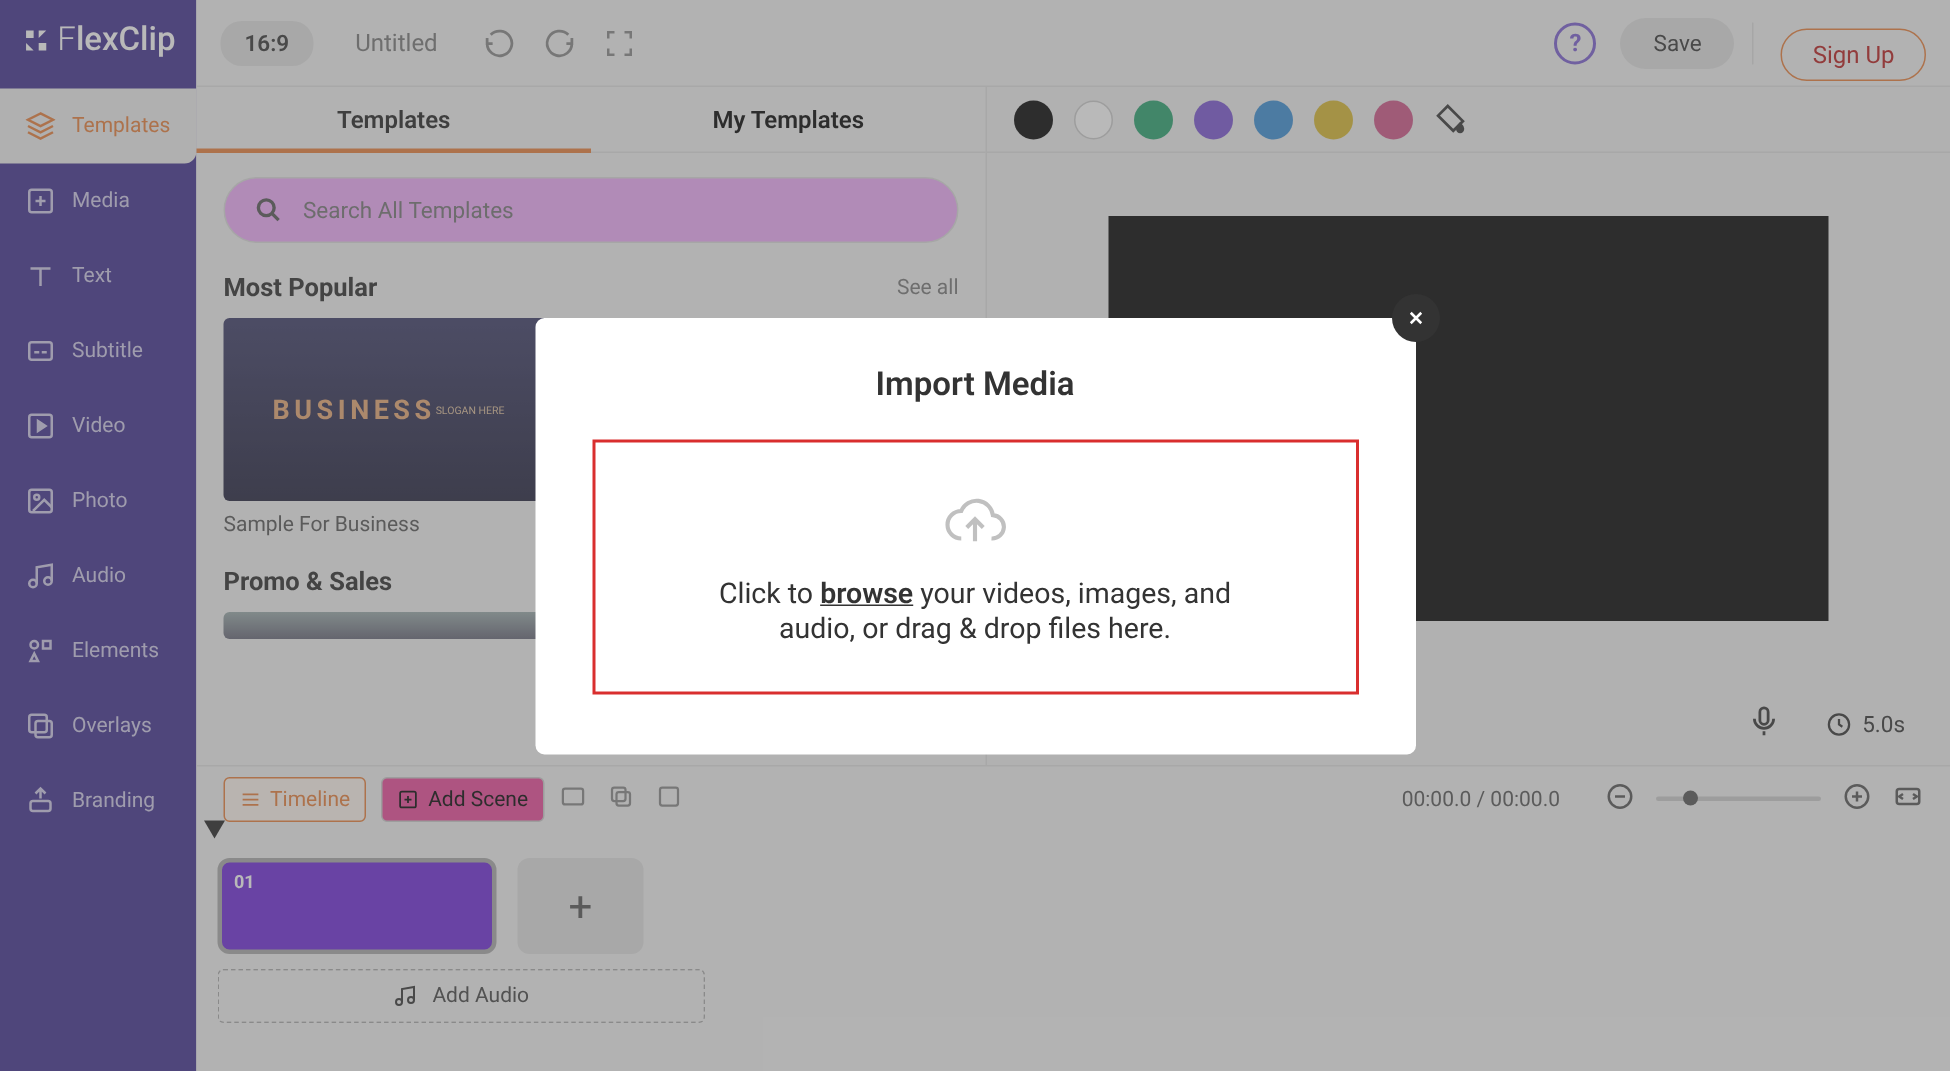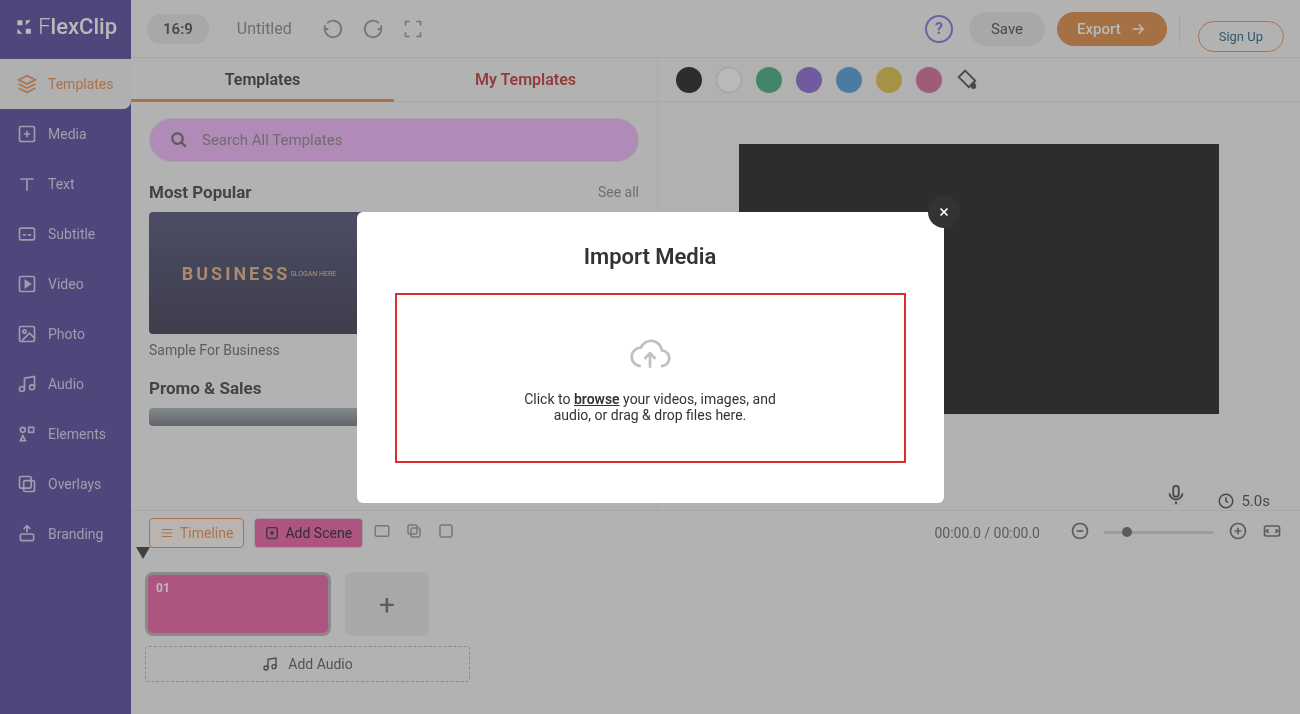--- a/index.html
+++ b/index.html
@@ -20,27 +20,27 @@
 .ratio-pill { background: #e1e1e1; border-radius: 14px; padding: 6px 16px; font-size: 15px; font-weight: 600; color: #333; }
 .doc-title { margin-left: 28px; font-size: 16px; color: #777; }
 .history-btn { margin-left: 28px; color: #888; cursor: pointer; width: 26px; height: 26px; display: inline-flex; align-items: center; justify-content: center; }
 .history-btn + .history-btn { margin-left: 14px; }
 .spacer { flex: 1; }
 .help-btn { width: 28px; height: 28px; border: 2px solid #7a5dd1; color: #7a5dd1; border-radius: 50%; display: flex; align-items: center; justify-content: center; font-weight: 700; margin-right: 16px; cursor: pointer; }
 .save-btn { background: #e1e1e1; border-radius: 18px; padding: 8px 22px; font-size: 15px; color: #333; margin-right: 12px; cursor: pointer; }
 .export-btn { background: #d97a2a; color: #fff; border-radius: 18px; padding: 8px 20px; font-size: 15px; font-weight: 500; margin-right: 12px; cursor: pointer; display: flex; align-items: center; }
 .export-btn svg { margin-left: 8px; }
 .divider-v { width: 1px; height: 28px; background: #ddd; margin-right: 18px; }
-.signup-btn { border: 1px solid #e97f3a; color: #0c4a6e; border-radius: 18px; padding: 7px 20px; font-size: 13px; cursor: pointer; margin-top: 15px; }
+.signup-btn { border: 1px solid #e97f3a; color: #b91c1c; border-radius: 18px; padding: 7px 20px; font-size: 16px; cursor: pointer; margin-top: 15px; }
 
 
 .content-row { flex: 1; display: flex; min-height: 0; }
 .panel { width: 527px; background: #f3f3f3; display: flex; flex-direction: column; border-right: 1px solid #e0e0e0; }
 .tabs { display: flex; height: 44px; align-items: center; border-bottom: 1px solid #e0e0e0; }
-.tab { flex: 1; text-align: center; font-size: 16px; color: #b91c1c; font-weight: 600; cursor: pointer; height: 44px; line-height: 44px; }
+.tab { flex: 1; text-align: center; font-size: 16px; color: #000000; font-weight: 600; cursor: pointer; height: 44px; line-height: 44px; }
 .tab.active { color: #222; border-bottom: 3px solid #e97f3a; }
 .panel-body { flex: 1; padding: 16px 18px 0 18px; overflow: hidden; }
 .search-box { background: #f0abfc; border-radius: 24px; height: 44px; display: flex; align-items: center; padding: 0 20px; color: #999; border: 1px solid #ddd; }
 .search-box input { background: transparent; border: none; outline: none; flex: 1; font-size: 15px; color: #555; margin-left: 14px; }
 .sect-head { display: flex; align-items: center; justify-content: space-between; margin: 20px 0 10px 0; }
 .sect-head .title { font-size: 17px; font-weight: 700; color: #2a2a2a; }
 .sect-head .see { font-size: 14px; color: #777; cursor: pointer; }
 .tpl-row { display: flex; gap: 14px; }
 .tpl-card { width: 220px; }
 .tpl-thumb { height: 122px; border-radius: 4px; background: #2a2a55; position: relative; overflow: hidden; }
@@ -50,51 +50,51 @@
 .tpl-name { font-size: 14px; color: #555; margin-top: 8px; }
 .tpl-partial { width: 130px; background: #3a55d0; height: 122px; border-radius: 4px; }
 
 
 .canvas-side { flex: 1; display: flex; flex-direction: column; background: #f0f0f0; }
 .canvas-tools { height: 44px; display: flex; align-items: center; padding: 0 18px; gap: 14px; border-bottom: 1px solid #e0e0e0; }
 .swatch { width: 26px; height: 26px; border-radius: 50%; cursor: pointer; }
 .swatch.stroke { border: 1px solid #ccc; }
 .canvas-stage { flex: 1; display: flex; align-items: center; justify-content: center; }
 .stage { width: 480px; height: 270px; background: #000; }
-.canvas-controls { height: 54px; display: flex; align-items: flex-end; padding: 0 30px; color: #444; }
+.canvas-controls { height: 54px; display: flex; align-items: center; padding: 0 30px; color: #444; }
 .canvas-controls .play-grp { display: flex; gap: 30px; align-items: center; }
 .canvas-controls .dur { margin-left: auto; display: flex; align-items: center; font-size: 15px; color: #333; }
 .canvas-controls .mic { margin-left: auto; }
 
 
 .timeline-bar { height: 44px; border-top: 1px solid #e0e0e0; display: flex; align-items: center; padding: 0 18px; background: #f3f3f3; }
 .tl-btn { border: 1px solid #ccc; border-radius: 4px; padding: 6px 10px; font-size: 14px; display: flex; align-items: center; gap: 6px; cursor: pointer; margin-right: 10px; background: #ec4899; }
 .tl-btn.active { color: #e97f3a; border-color: #e97f3a; background: #fff6ef; }
 .tl-tools { display: flex; gap: 14px; color: #777; }
 .tl-spacer { flex: 1; }
 .tl-time { font-size: 14px; color: #555; }
 .zoom { display: flex; align-items: center; gap: 14px; color: #555; margin-left: 30px; }
 .zoom .slider { width: 110px; height: 3px; background: #ccc; position: relative; border-radius: 2px; }
 .zoom .slider::before { content: ''; position: absolute; width: 10px; height: 10px; border-radius: 50%; background: #555; top: -4px; left: 18px; }
 
 .track-area { flex: 0 0 160px; background: #f3f3f3; padding: 18px 14px; position: relative; }
 .track-marker { position: absolute; left: 5px; top: -7px; width: 0; height: 0; border-left: 7px solid transparent; border-right: 7px solid transparent; border-top: 12px solid #222; }
-.clip { width: 186px; height: 64px; background: #ec4899; border: 3px solid #aaa; border-radius: 8px; position: relative; display: inline-block; vertical-align: top; }
+.clip { width: 186px; height: 64px; background: #6d28d9; border: 3px solid #aaa; border-radius: 8px; position: relative; display: inline-block; vertical-align: top; }
 .clip .num { position: absolute; top: 6px; left: 8px; color: #fff; font-size: 12px; font-weight: 700; }
 .add-clip { width: 84px; height: 64px; border-radius: 8px; background: #e0e0e0; display: inline-flex; align-items: center; justify-content: center; font-size: 28px; color: #555; margin-left: 10px; cursor: pointer; vertical-align: top; }
 .add-audio { width: 325px; height: 36px; margin-top: 10px; border: 1px dashed #aaa; border-radius: 4px; display: flex; align-items: center; justify-content: center; gap: 10px; color: #444; font-size: 14px; cursor: pointer; }
 
 
 .modal-backdrop { position: absolute; inset: 0; background: rgba(100,100,100,0.45); display: flex; align-items: center; justify-content: center; }
 .modal { width: 587px; background: #fff; border-radius: 6px; padding: 32px 0 40px 0; position: relative; }
 .modal-close { position: absolute; top: -16px; right: -16px; width: 32px; height: 32px; background: #333; border-radius: 50%; display: flex; align-items: center; justify-content: center; color: #fff; cursor: pointer; font-size: 16px; }
 .modal h2 { text-align: center; font-size: 22px; color: #333; font-weight: 600; }
 .drop { margin: 24px 38px 0 38px; border: 2px solid #d92e2e; height: 170px; display: flex; flex-direction: column; align-items: center; justify-content: center; cursor: pointer; }
 .drop svg { color: #bbb; margin-bottom: 14px; }
-.drop .line { font-size: 14px; color: #333; text-align: center; }
+.drop .line { font-size: 19px; color: #333; text-align: center; }
 .drop .line .ul { text-decoration: underline; font-weight: 600; }
 </style>
 </head>
 <body>
 
 <div class="app">
   <div class="sidebar">
     <div class="logo">
       <svg width="22" height="22" viewBox="0 0 24 24">
           <path fill="#fff" d="M4 4h6v6H4zM14 4h6l-6 6zM4 14l6 6H4zM14 14h6v6h-6z"></path>
@@ -210,26 +210,20 @@
           </svg>
         </span>
       <span class="history-btn">
           <svg width="20" height="20" viewBox="0 0 24 24" fill="none" stroke="currentColor" stroke-width="2">
             <path d="M8 3H3v5M16 3h5v5M8 21H3v-5M16 21h5v-5"></path>
           </svg>
         </span>
       <div class="spacer"></div>
       <div class="help-btn">?</div>
       <div class="save-btn">Save</div>
-      <div class="export-btn">
-          <span>Export</span>
-          <svg width="18" height="18" viewBox="0 0 24 24" fill="none" stroke="currentColor" stroke-width="2">
-            <path d="M5 12h14M13 6l6 6-6 6"></path>
-          </svg>
-        </div>
       <div class="divider-v"></div>
       <div class="signup-btn">Sign Up</div>
     </div>
 
     <div class="content-row">
       <div class="panel">
         <div class="tabs">
           <div class="tab active">Templates</div>
           <div class="tab">My Templates</div>
         </div>

